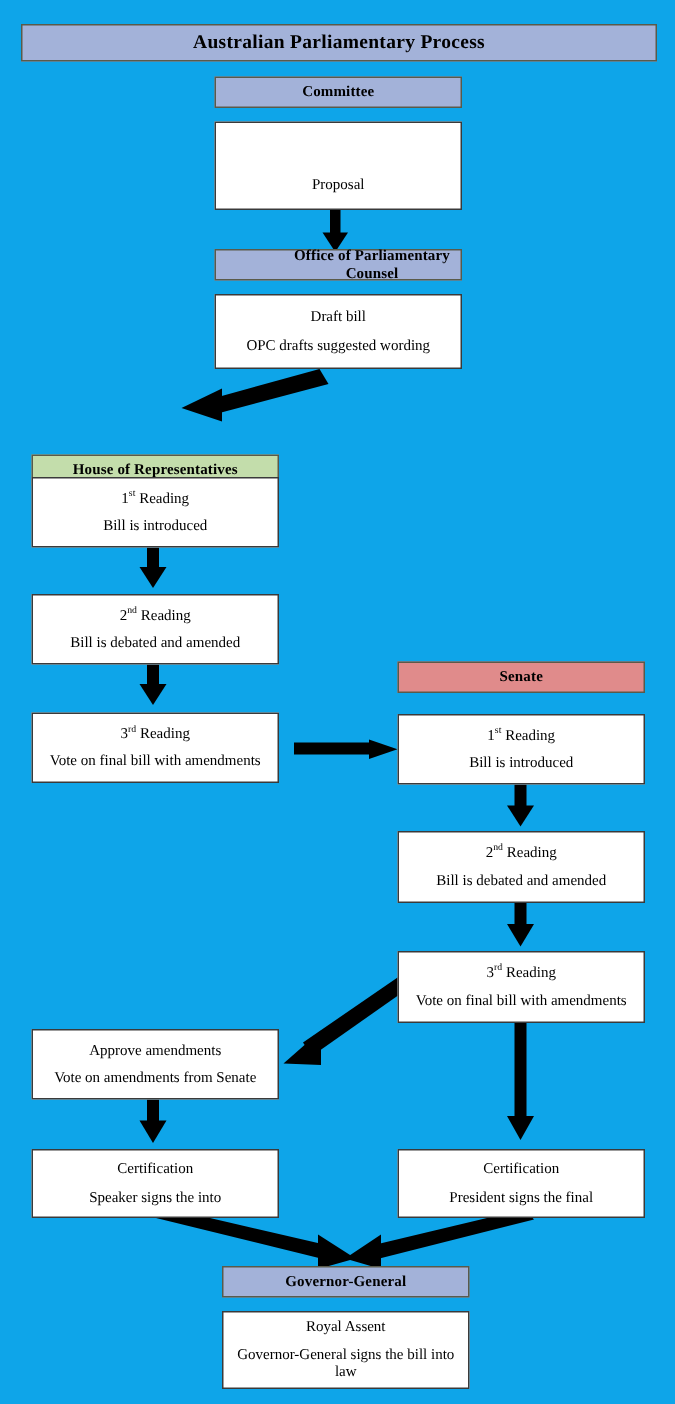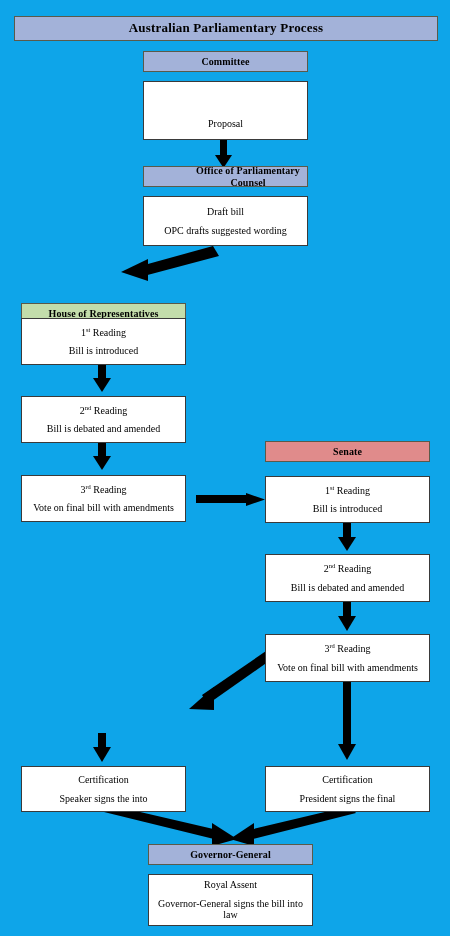--- a/index.html
+++ b/index.html
@@ -179,20 +179,24 @@
   <div class="node body-node" style="left:265px; top:554px; width:165px; height:48px;">
     <span class="line1"><span>2</span><sup>nd</sup><span> Reading</span></span>
     <span class="line2">Bill is debated and amended</span>
   </div>
 
   <div class="node body-node" style="left:265px; top:634px; width:165px; height:48px;">
     <span class="line1"><span>3</span><sup>rd</sup><span> Reading</span></span>
     <span class="line2">Vote on final bill with amendments</span>
   </div>
 
+  <div class="node body-node" style="left:21px; top:686px; width:165px; height:47px;">
+    <span class="line1">Approve amendments</span>
+    <span class="line2">Vote on amendments from Senate</span>
+  </div>
 
   <div class="node body-node" style="left:21px; top:766px; width:165px; height:46px;">
     <span class="line1">Certification</span>
     <span class="line2">Speaker signs the into</span>
   </div>
 
   <div class="node body-node" style="left:265px; top:766px; width:165px; height:46px;">
     <span class="line1">Certification</span>
     <span class="line2">President signs the final</span>
   </div>

